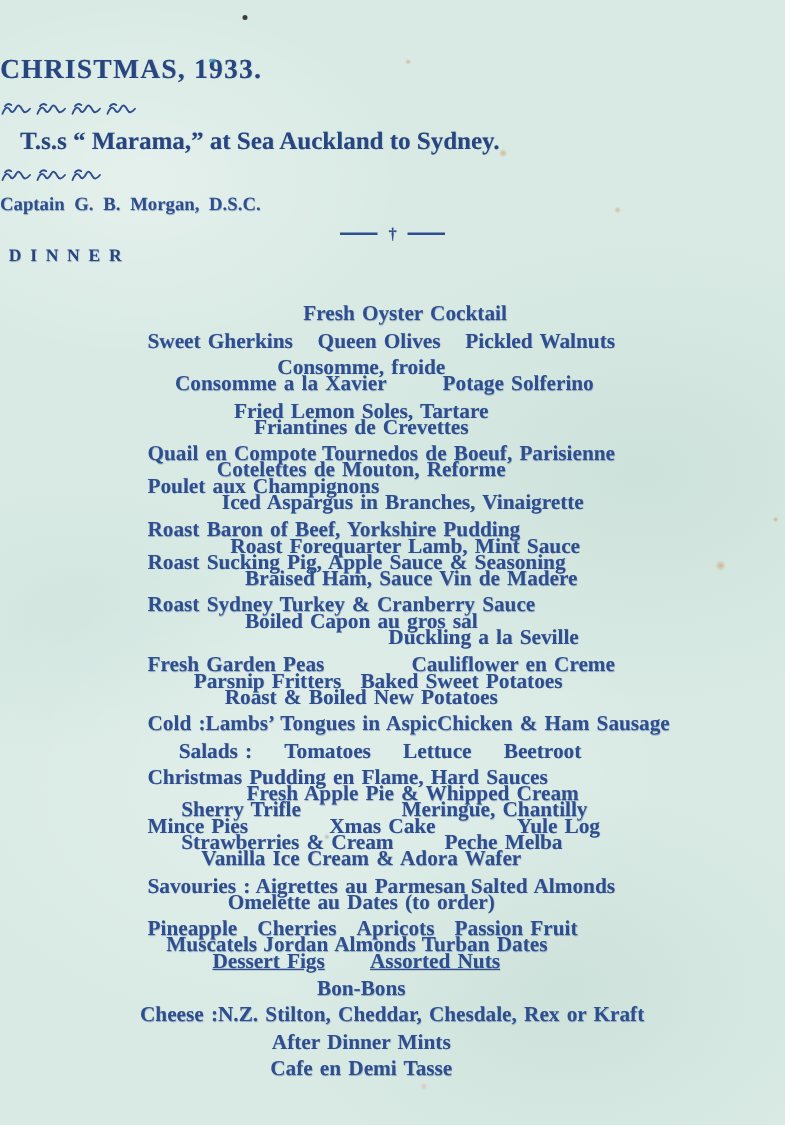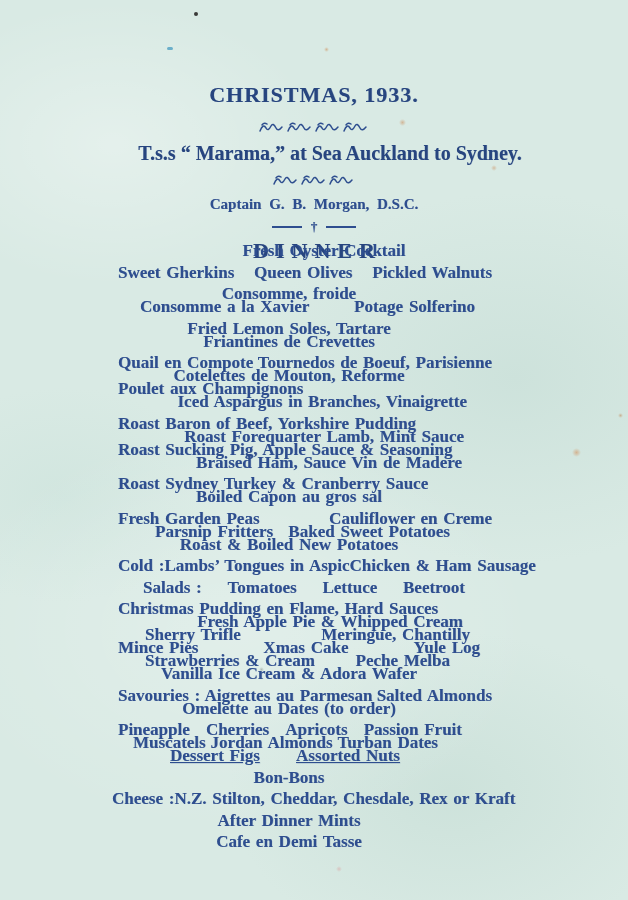--- a/index.html
+++ b/index.html
@@ -13,30 +13,30 @@
       radial-gradient(ellipse 420px 300px at 82% 42%, rgba(187,214,206,0.40), transparent 62%),
       radial-gradient(ellipse 500px 340px at 38% 70%, rgba(255,255,255,0.22), transparent 60%),
       radial-gradient(ellipse 360px 260px at 72% 88%, rgba(182,211,201,0.35), transparent 62%),
       radial-gradient(ellipse 260px 180px at 10% 55%, rgba(195,222,214,0.35), transparent 60%),
       #d9eae4;
     color:#2e4e8f;
     font-family:"Liberation Serif","DejaVu Serif",serif;
     font-weight:700;
     text-shadow:0.4px 0.4px 0.6px rgba(44,76,141,0.40);
   }
-  .hdr{text-align:center;margin-top:40px;}
+  .hdr{text-align:left;}
   .title{padding-top:42px;font-size:22px;letter-spacing:1px;color:#27457f;}
   .orn{margin-top:13px;line-height:0;}
   .orn2{margin-top:9px;line-height:0;}
   .ship{margin-top:7px;font-size:20px;transform:translateX(16px);color:#27457f;}
   .captain{margin-top:8px;font-size:15px;word-spacing:4px;}
   .divider{margin-top:10px;display:flex;align-items:center;justify-content:center;gap:9px;}
   .dash{width:30px;height:1.5px;background:#2e4e8f;}
   .cross{font-size:13px;line-height:8px;}
-  .meal{margin-top:7px;font-size:22px;letter-spacing:7px;padding-left:7px;color:#27457f;}
+  .meal{margin-top:7px;font-size:14px;letter-spacing:7px;padding-left:7px;color:#27457f;}
 
   .content{position:absolute;left:112px;top:244px;width:380px;font-size:17px;word-spacing:1.5px;}
   .grp{margin-bottom:8.5px;}
   .ln{line-height:13px;white-space:nowrap;}
   .ln.center{text-align:center;padding-right:26px;}
   .ln.cwide{text-align:center;padding-left:44px;}
   .ln.left{padding-left:6px;}
   .ln.right{text-align:right;}
   .ln.flex{display:flex;justify-content:space-between;padding-left:6px;}
 
@@ -150,20 +150,21 @@
     <div class="grp">
       <div class="ln left">Roast Baron of Beef, Yorkshire Pudding</div>
       <div class="ln right" style="padding-right:28px;">Roast Forequarter Lamb, Mint Sauce</div>
       <div class="ln left">Roast Sucking Pig, Apple Sauce &amp; Seasoning</div>
       <div class="ln right" style="padding-right:30px;">Braised Ham, Sauce Vin de Madere</div>
     </div>
 
     <div class="grp">
       <div class="ln left">Roast Sydney Turkey &amp; Cranberry Sauce</div>
       <div class="ln center">Boiled Capon au gros sal</div>
+      <div class="ln right" style="padding-right:29px;">Duckling a la Seville</div>
     </div>
 
     <div class="grp">
       <div class="ln flex">
         <span>Fresh Garden Peas</span>
         <span>Cauliflower en Creme</span>
       </div>
       <div class="ln flex" style="padding-left:43px;padding-right:42px;">
         <span>Parsnip Fritters</span>
         <span>Baked Sweet Potatoes</span>

